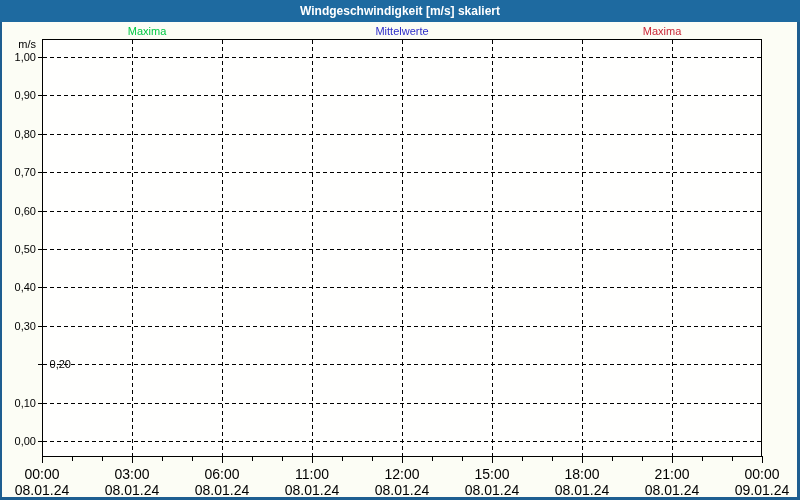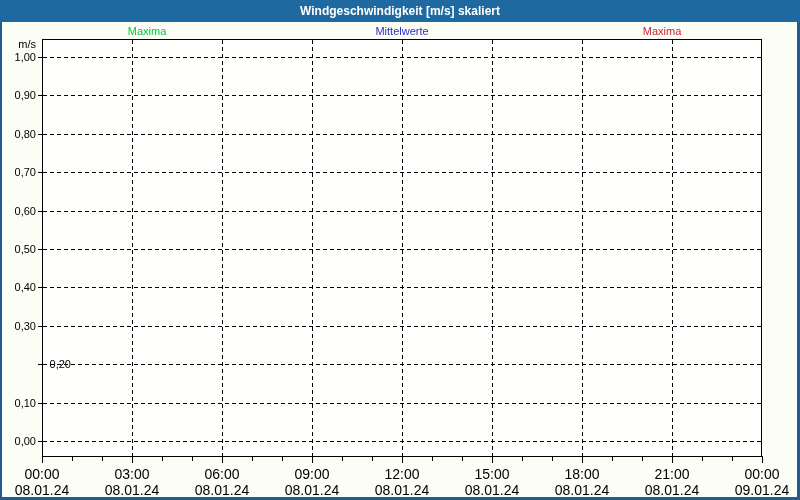--- a/index.html
+++ b/index.html
@@ -95,21 +95,21 @@
       <div class="xtime" style="left: 100px; top: 466px;">03:00</div>
       <div class="xdate" style="left: 100px; top: 482px;">08.01.24</div>
       <div class="xtick" style="left: 162px; top: 456px; height: 5px;"></div>
       <div class="xtick" style="left: 192px; top: 456px; height: 5px;"></div>
       <div class="xtick" style="left: 222px; top: 456px; height: 7px;"></div>
       <div class="xtime" style="left: 190px; top: 466px;">06:00</div>
       <div class="xdate" style="left: 190px; top: 482px;">08.01.24</div>
       <div class="xtick" style="left: 252px; top: 456px; height: 5px;"></div>
       <div class="xtick" style="left: 282px; top: 456px; height: 5px;"></div>
       <div class="xtick" style="left: 312px; top: 456px; height: 7px;"></div>
-      <div class="xtime" style="left: 280px; top: 466px;">09:00</div>
+      <div class="xtime" style="left: 280px; top: 466px;">11:00</div>
       <div class="xdate" style="left: 280px; top: 482px;">08.01.24</div>
       <div class="xtick" style="left: 342px; top: 456px; height: 5px;"></div>
       <div class="xtick" style="left: 372px; top: 456px; height: 5px;"></div>
       <div class="xtick" style="left: 402px; top: 456px; height: 7px;"></div>
       <div class="xtime" style="left: 370px; top: 466px;">12:00</div>
       <div class="xdate" style="left: 370px; top: 482px;">08.01.24</div>
       <div class="xtick" style="left: 432px; top: 456px; height: 5px;"></div>
       <div class="xtick" style="left: 462px; top: 456px; height: 5px;"></div>
       <div class="xtick" style="left: 492px; top: 456px; height: 7px;"></div>
       <div class="xtime" style="left: 460px; top: 466px;">15:00</div>

